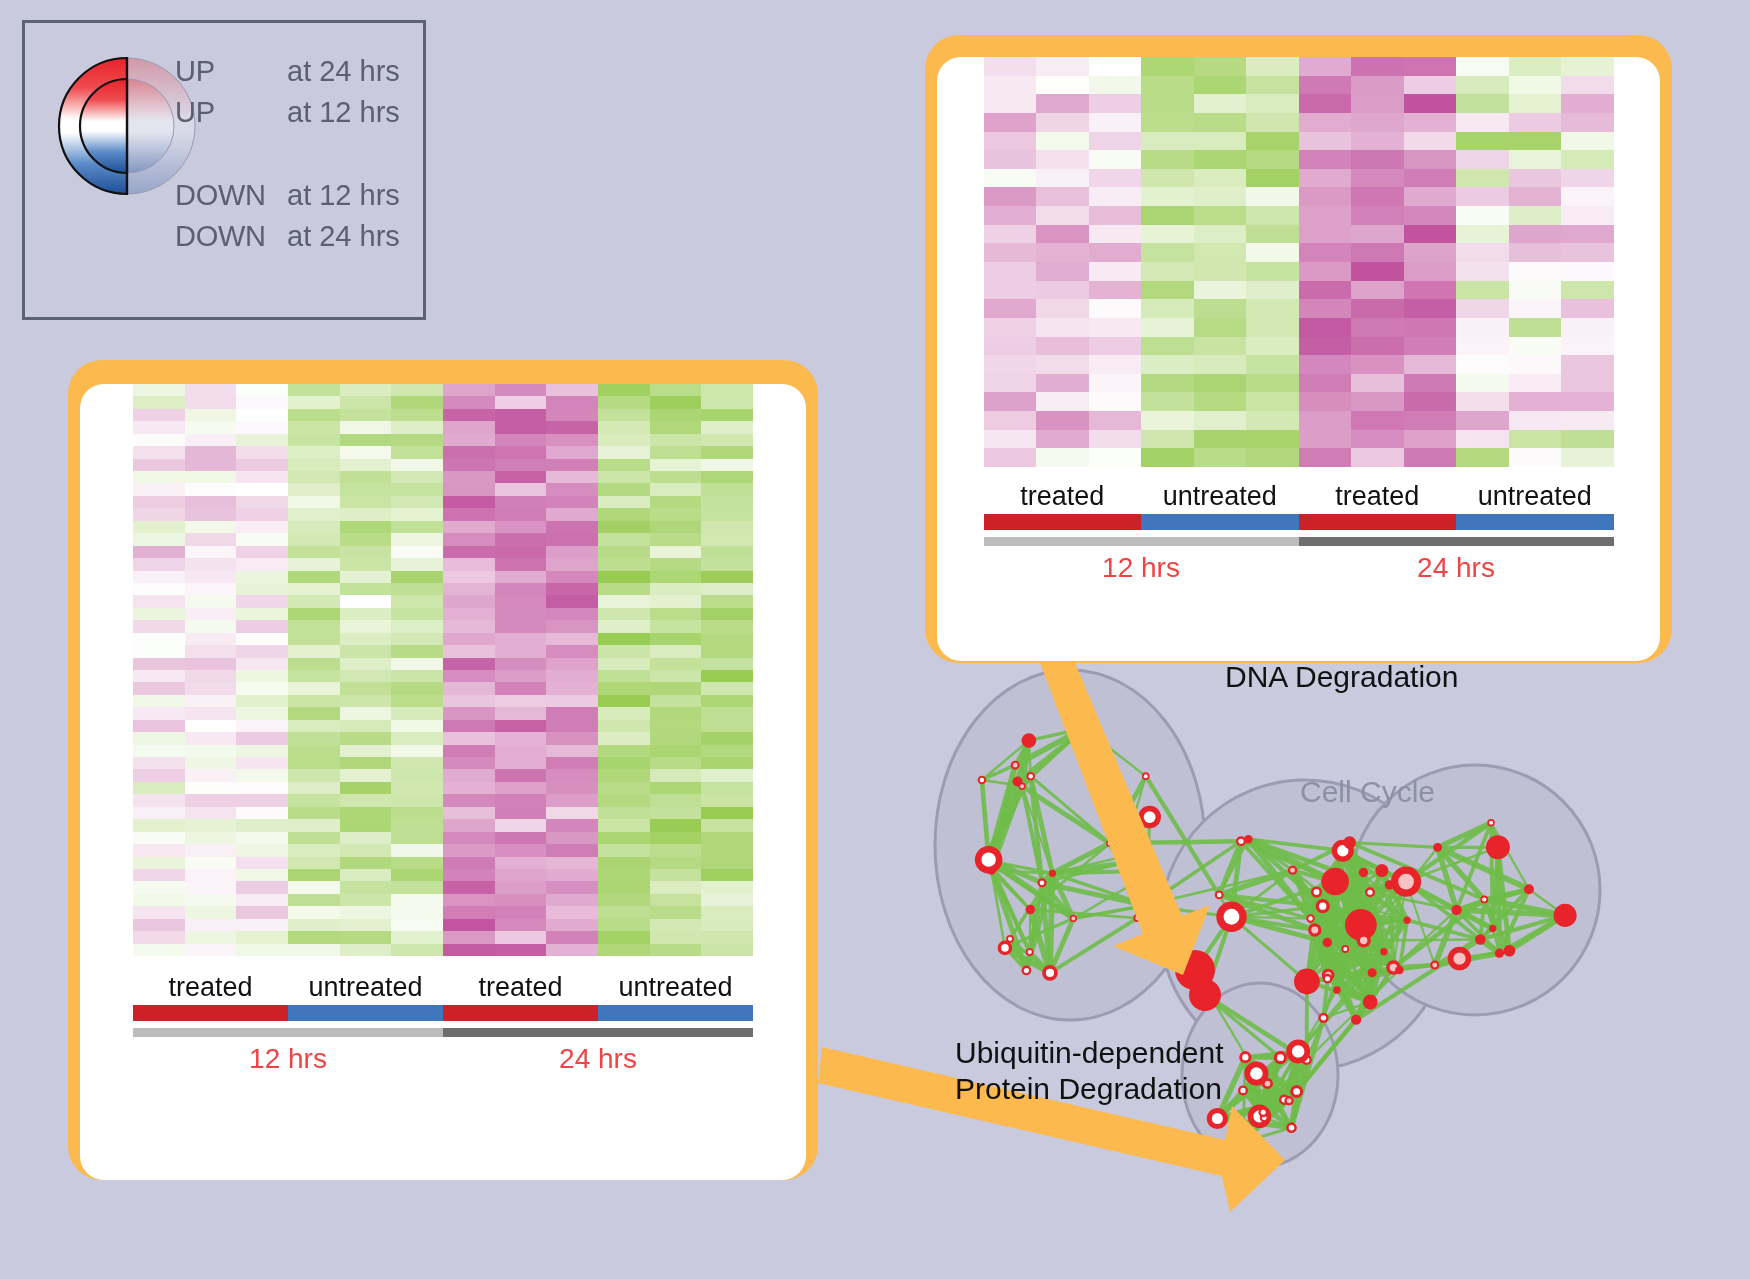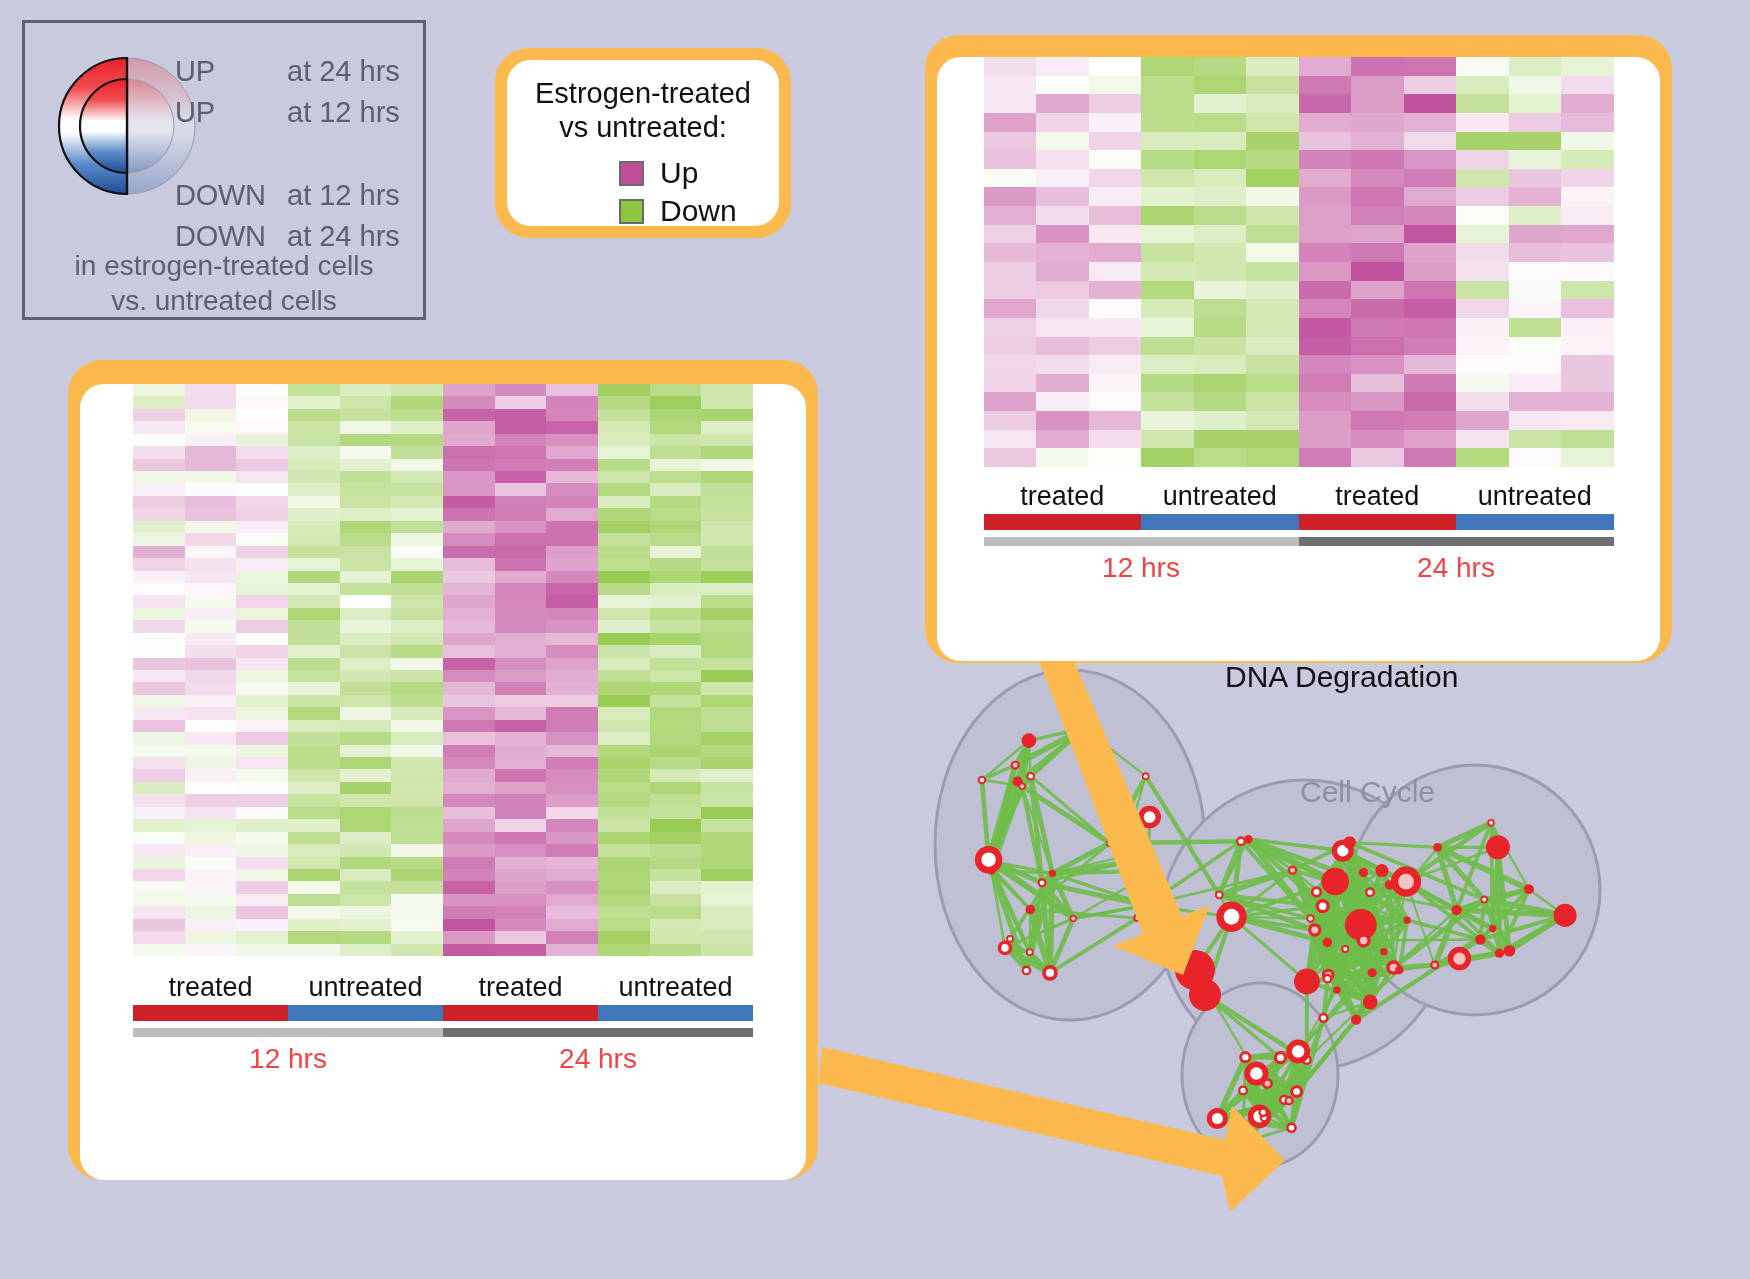--- a/index.html
+++ b/index.html
@@ -135,44 +135,22 @@
       <div class="key-row">
         <span class="kw">DOWN</span>
         <span class="kt">at 12 hrs</span>
       </div>
       <div class="key-row">
         <span class="kw">DOWN</span>
         <span class="kt">at 24 hrs</span>
       </div>
     </div>
 
-    <div id="key-caption">
-      <div>in estrogen-treated cells</div>
-      <div>vs. untreated cells</div>
-    </div>
   </div>
 
-  <div class="opanel" id="legend-panel">
-    <div class="inner">
-      <div id="legend-title">
-        <div>Estrogen-treated</div>
-        <div>vs untreated:</div>
-      </div>
-      <div class="legend-items">
-        <div class="legend-item">
-          <span class="swatch" style="background:#bf4d9b"></span>
-          <span class="legend-label">Up</span>
-        </div>
-        <div class="legend-item">
-          <span class="swatch" style="background:#8dc63f"></span>
-          <span class="legend-label">Down</span>
-        </div>
-      </div>
-    </div>
-  </div>
 
   <div class="opanel" id="rf-panel">
     <div class="inner">
       <div class="heat" id="rf-heat" style="width: 630px; height: 410px; margin-top: 10px; display: grid; grid-template-columns: repeat(12, 1fr); grid-template-rows: repeat(22, 1fr);">
           <div style="background: rgb(243, 222, 237);"></div>
           <div style="background: rgb(248, 236, 244);"></div>
           <div style="background: rgb(255, 255, 255);"></div>
           <div style="background: rgb(173, 214, 116);"></div>
           <div style="background: rgb(181, 218, 130);"></div>
           <div style="background: rgb(218, 236, 192);"></div>
@@ -1833,14 +1811,16 @@
     <g fill="#fcb94d">
       <path d="M1040 663 L1075 663 L1182 916 L1210 905 L1183 975 L1113 946 L1143 934 Z"></path>
     </g>
     <g fill="#fcb94d">
       <path d="M822 1047 L1225 1140 L1232 1106 L1285 1160 L1230 1212 L1222 1176 L818 1083 Z"></path>
     </g>
   </svg>
 
   <div class="net-label" id="label-dna">DNA Degradation</div>
   <div class="net-label" id="label-cell">Cell Cycle</div>
+  <div class="net-label" id="label-ubiq">Ubiquitin-dependent
+Protein Degradation</div>
 
 </div>
 
 </body></html>

